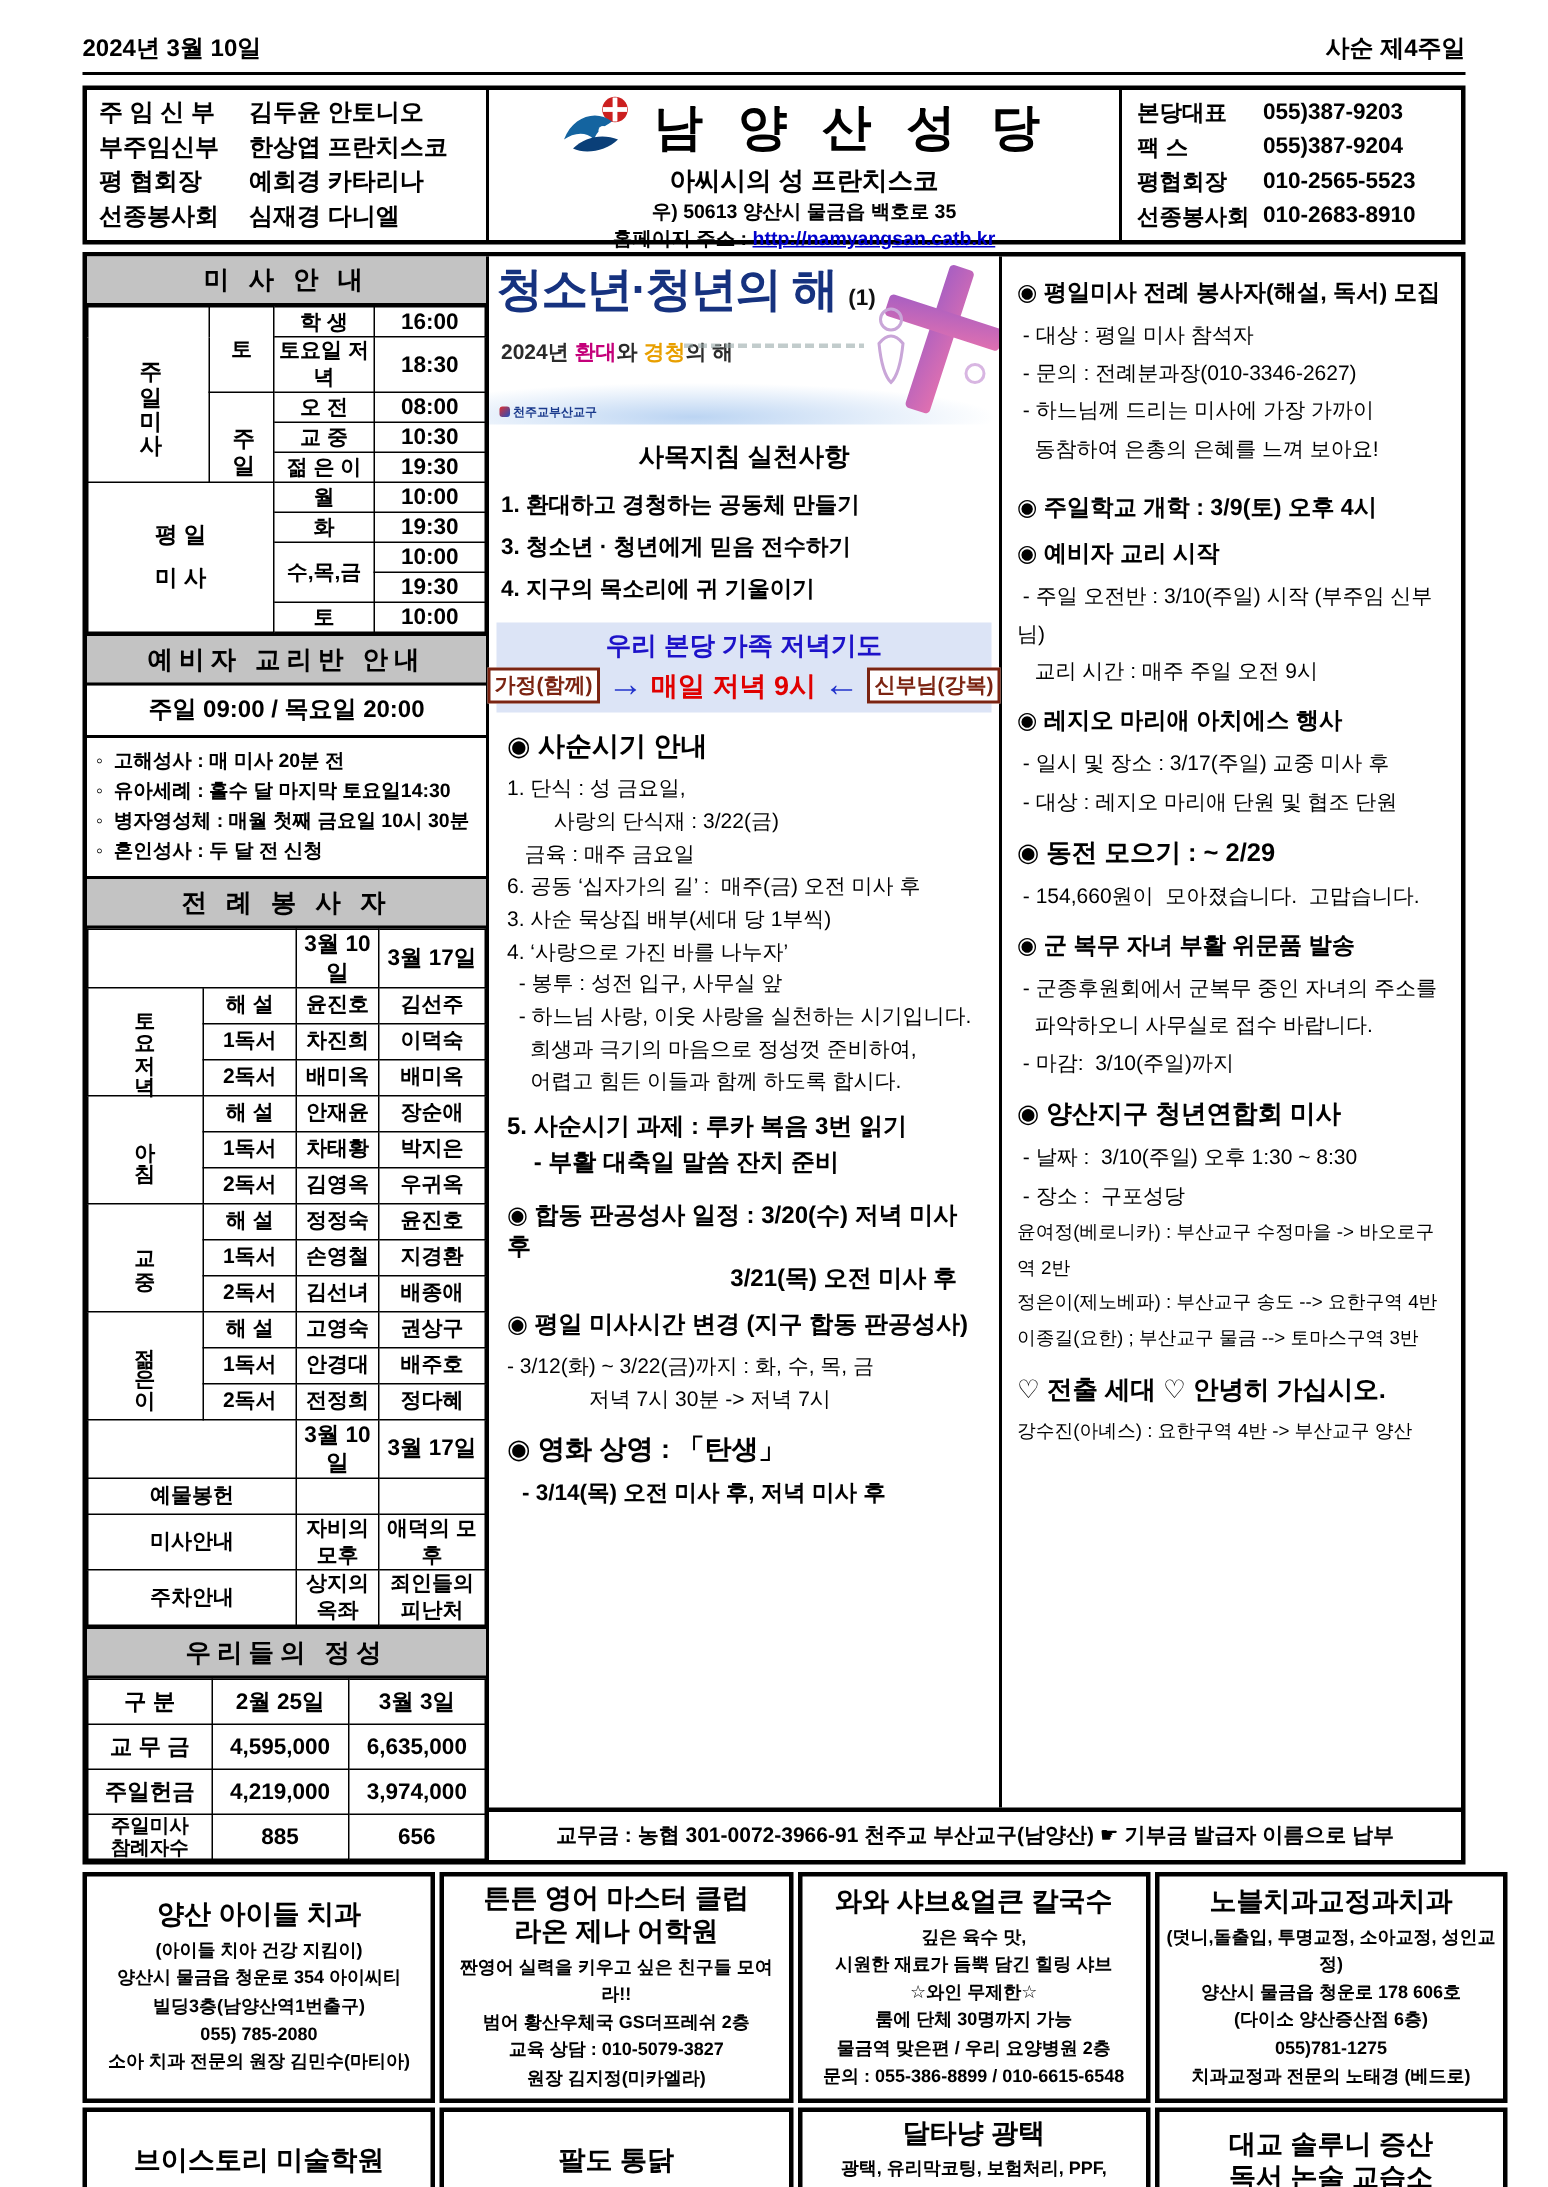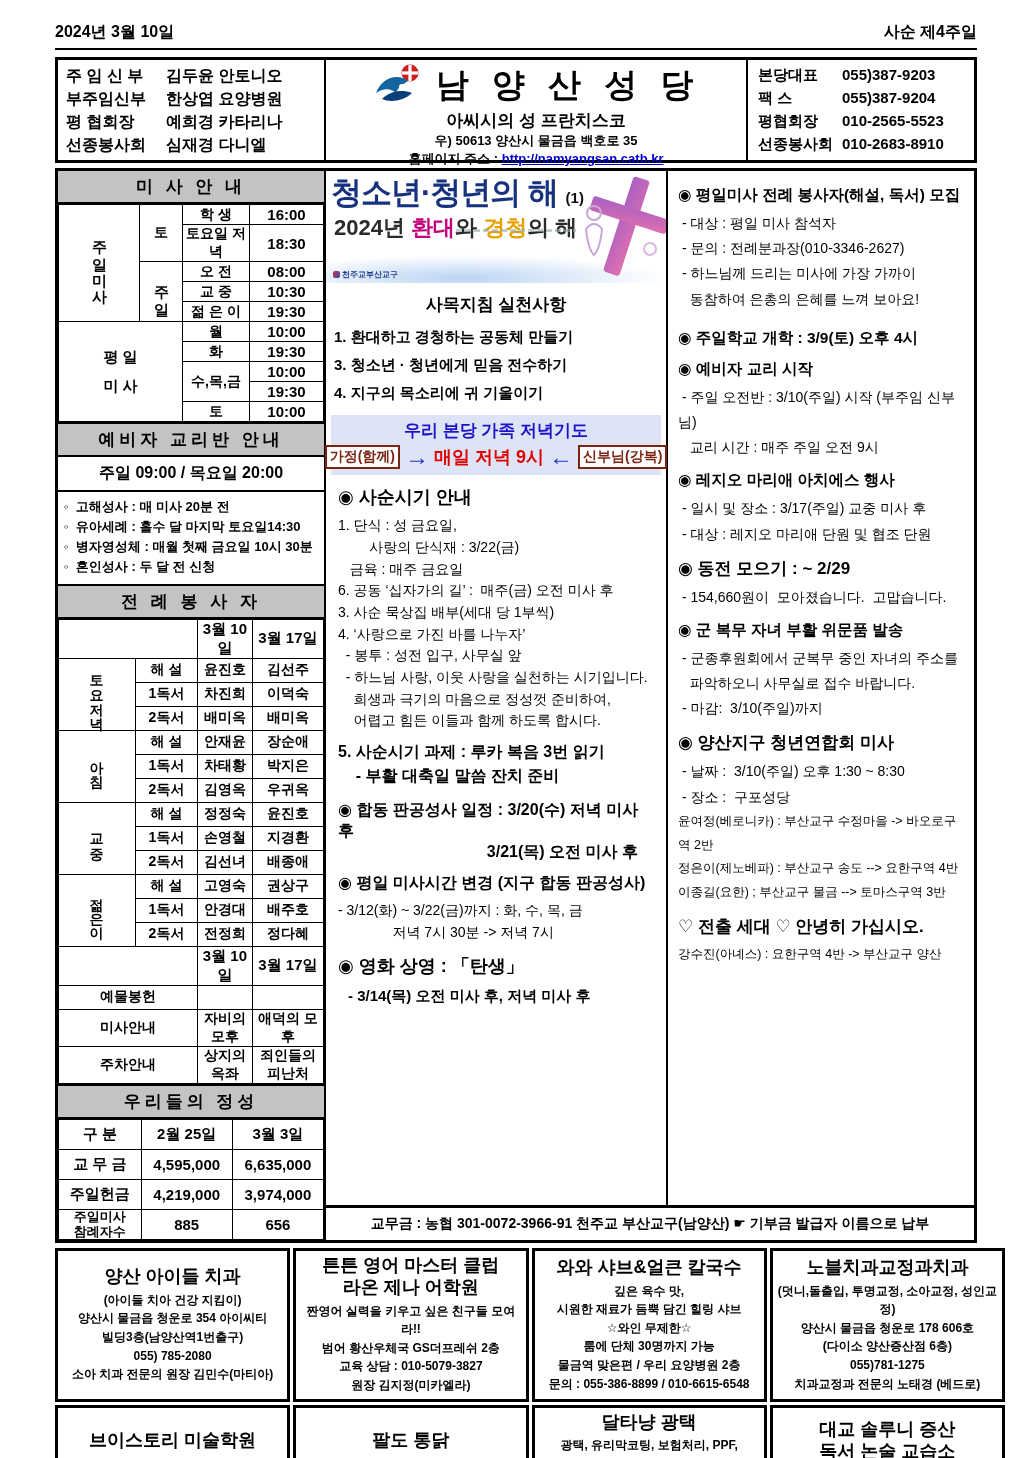--- a/index.html
+++ b/index.html
@@ -12,21 +12,21 @@
   
   .topbar { width:922px; display:flex; justify-content:space-between;
     font-size:16px; font-weight:700; padding-bottom:5px; border-bottom:2px solid #000; }
   
   .header-box { width:922px; margin-top:7px; border:3px solid #000; display:flex; height:106px; }
   .staff { width:268px; border-right:2px solid #000; padding:6px 6px 6px 8px;
     display:flex; flex-direction:column; justify-content:space-between; }
   .staff-row { display:flex; font-size:16px; font-weight:700; line-height:1.2; }
   .staff-row .role { width:100px; }
   .church { flex:1; border-right:2px solid #000; text-align:center; padding:3px 0 2px; }
-  .church-title-row { display:flex; align-items:flex-start; justify-content:center; gap:12px; }
+  .church-title-row { display:flex; align-items:center; justify-content:center; gap:12px; }
   .church-name { font-size:33px; font-weight:700; letter-spacing:7px; }
   .patron { font-size:17px; font-weight:700; margin-top:1px; }
   .addr { font-size:13px; font-weight:700; }
   .home { font-size:13px; font-weight:700; }
   .url { color:#0000cc; text-decoration:underline; cursor:pointer; }
   .contacts { width:226px; padding:6px 6px 6px 10px; display:flex; flex-direction:column; justify-content:space-between; }
   .contact-row { display:flex; font-size:15px; font-weight:700; }
   .contact-row .clabel { width:84px; }
   
   .content { width:922px; margin-top:5px; border:3px solid #000; display:flex; }
@@ -61,21 +61,21 @@
   .col-right { flex:1; padding:4px 8px 4px 10px; }
   .account-strip { border-top:3px solid #000; font-weight:700; font-size:14px;
     text-align:center; padding:7px 2px; }
   
   .banner { height:112px; position:relative; overflow:hidden; background:#fff; }
   .banner-wash { position:absolute; left:0; bottom:-18px; width:100%; height:46px;
     background:radial-gradient(ellipse at 40% 50%, rgba(120,170,230,.5), rgba(255,255,255,0) 70%); }
   .banner-title { position:absolute; top:1px; left:5px; font-size:31px; font-weight:700;
     color:#16327f; letter-spacing:-1px; white-space:nowrap; }
   .banner-num { font-size:15px; color:#111; letter-spacing:0; }
-  .banner-sub { position:absolute; top:42px; left:8px; font-size:22px; font-weight:700; color:#2b2b2b; }
+  .banner-sub { position:absolute; top:55px; left:8px; font-size:14px; font-weight:700; color:#2b2b2b; }
   .c-magenta { color:#c4007a; } .c-orange { color:#e89f00; }
   .banner-logo { position:absolute; left:7px; bottom:3px; font-size:8px; font-weight:700; color:#1b3a8c; display:flex; align-items:center; gap:2px; }
   .logo-dot { width:7px; height:7px; background:linear-gradient(135deg,#e03030,#2050c0); border-radius:2px; display:inline-block; }
   .banner-cap { position:absolute; right:90px; top:58px; width:120px; height:3px;
     background:repeating-linear-gradient(90deg,#9aa,#9aa 6px,transparent 6px,transparent 9px); opacity:.6; }
   
   .pastoral { padding:4px 8px 0; }
   .pastoral-title { text-align:center; font-weight:700; font-size:17px; margin:6px 0 7px; }
   .pastoral-item { font-size:15px; font-weight:700; line-height:1.85; }
   
@@ -117,21 +117,21 @@
   </div>
 
   <div class="header-box">
     <div class="staff">
       <div class="staff-row">
         <span class="role">주 임 신 부</span>
         <span>김두윤 안토니오</span>
       </div>
       <div class="staff-row">
         <span class="role">부주임신부</span>
-        <span>한상엽 요양병원</span>
+        <span>한상엽 프란치스코</span>
       </div>
       <div class="staff-row">
         <span class="role">평 협회장</span>
         <span>예희경 카타리나</span>
       </div>
       <div class="staff-row">
         <span class="role">선종봉사회</span>
         <span>심재경 다니엘</span>
       </div>
     </div>

